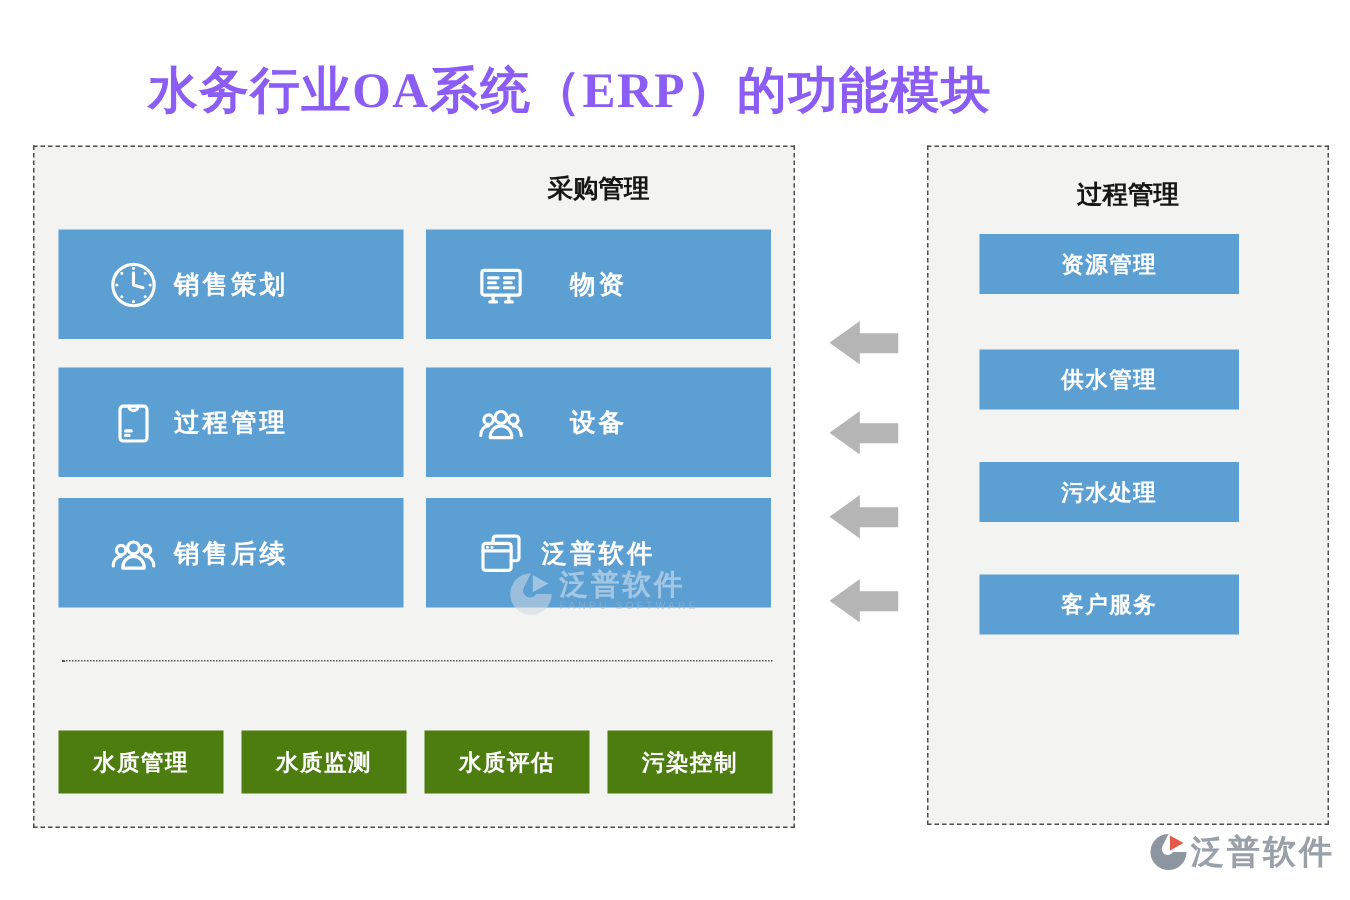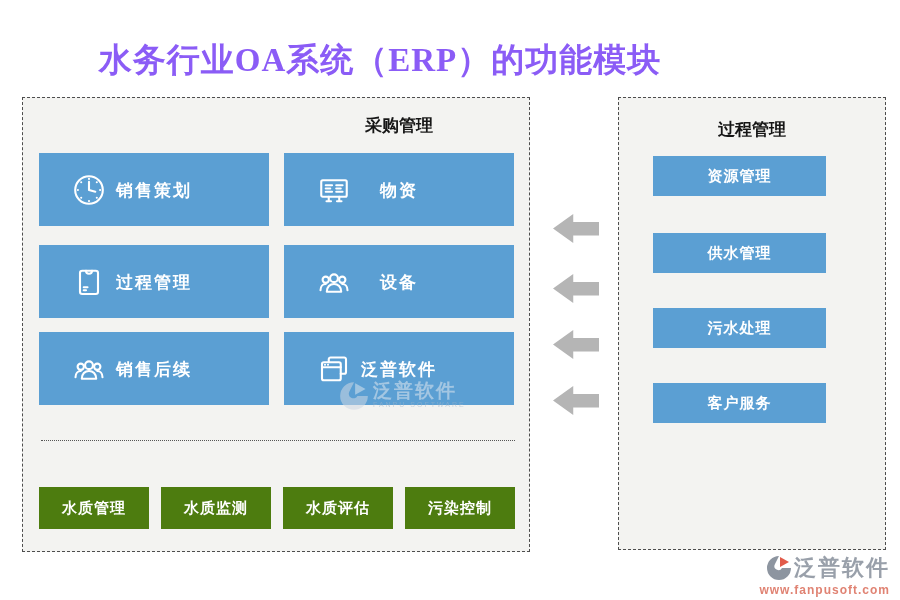--- a/index.html
+++ b/index.html
@@ -179,16 +179,15 @@
   <div class="brand">
     <div class="brow">
       <span class="bicon">
         <svg viewBox="0 0 26 26">
           <path d="M13 1 A12 12 0 1 0 25 13 L16 13 A4 4 0 1 1 9 9 Z" fill="#8d95a0"></path>
           <path d="M14 2 L23 7 L14 12 Z" fill="#e25b4a"></path>
         </svg>
       </span>
       <span class="bname">泛普软件</span>
     </div>
-    <div class="burl">www.fanpusoft.com</div>
   </div>
 
 </div>
 
 </body></html>

